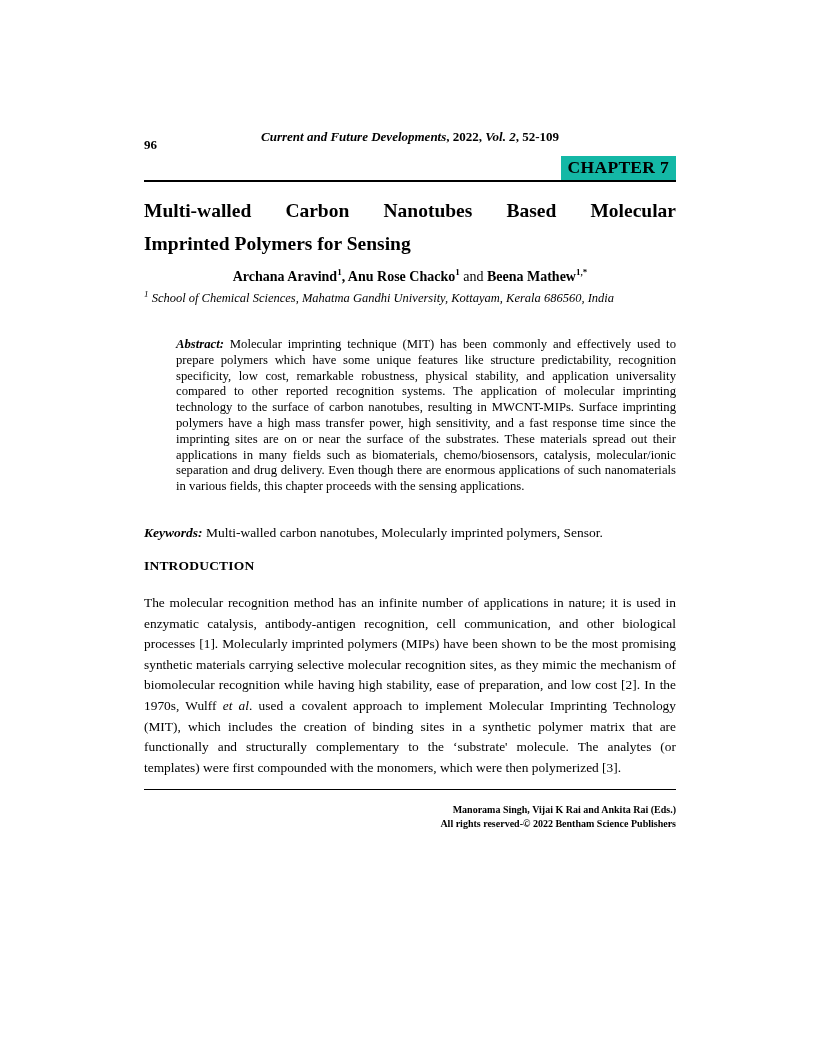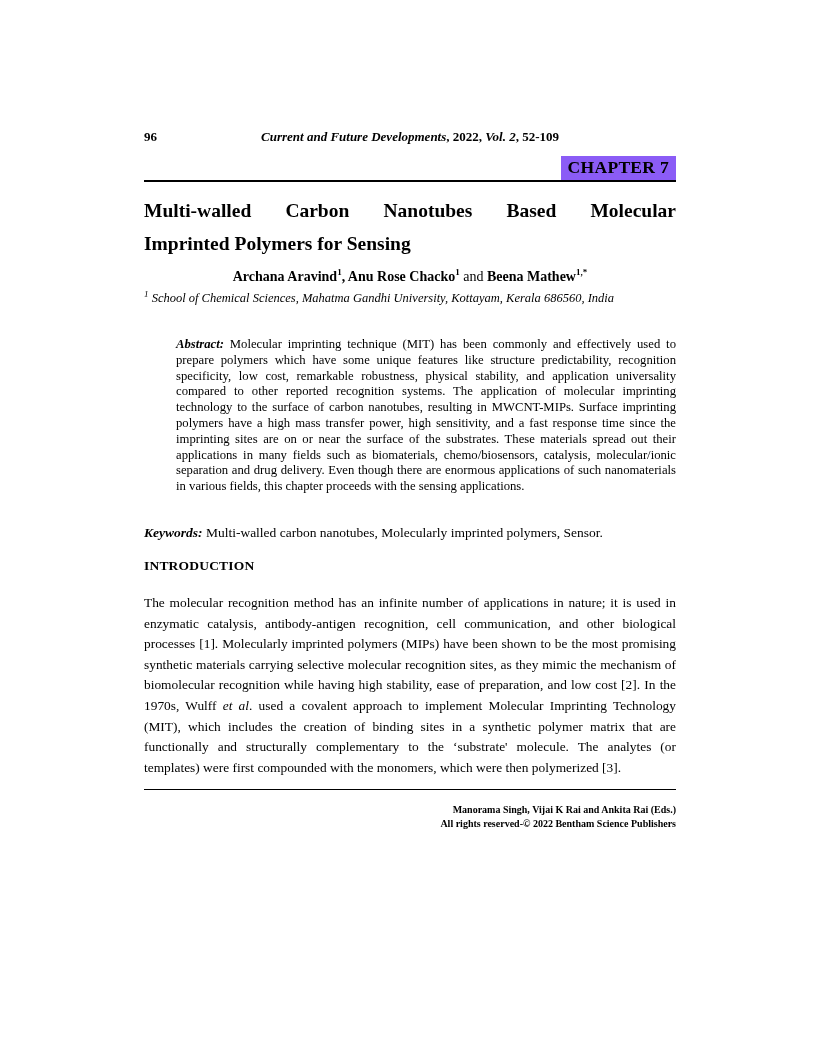--- a/index.html
+++ b/index.html
@@ -25,35 +25,35 @@
   
   .header-row {
     position: relative;
     font-size: 13px;
     font-weight: bold;
     height: 16px;
   }
   .page-num {
     position: absolute;
     left: 0;
-    top: 0;
+    top: 8px;
   }
   .running-head {
     text-align: center;
   }
   .it { font-style: italic; }
   
   .chapter-row {
     text-align: right;
     margin-top: 11px;
     border-bottom: 2px solid #000;
   }
   .chapter-badge {
     display: inline-block;
-    background: #8b5cf6;
+    background: #14b8a6;
     font-size: 17.5px;
     font-weight: bold;
     letter-spacing: 0.3px;
     padding: 1px 7px 2px 7px;
     margin-bottom: 0;
   }
   
   .title {
     margin-top: 12px;
     font-size: 19.5px;

